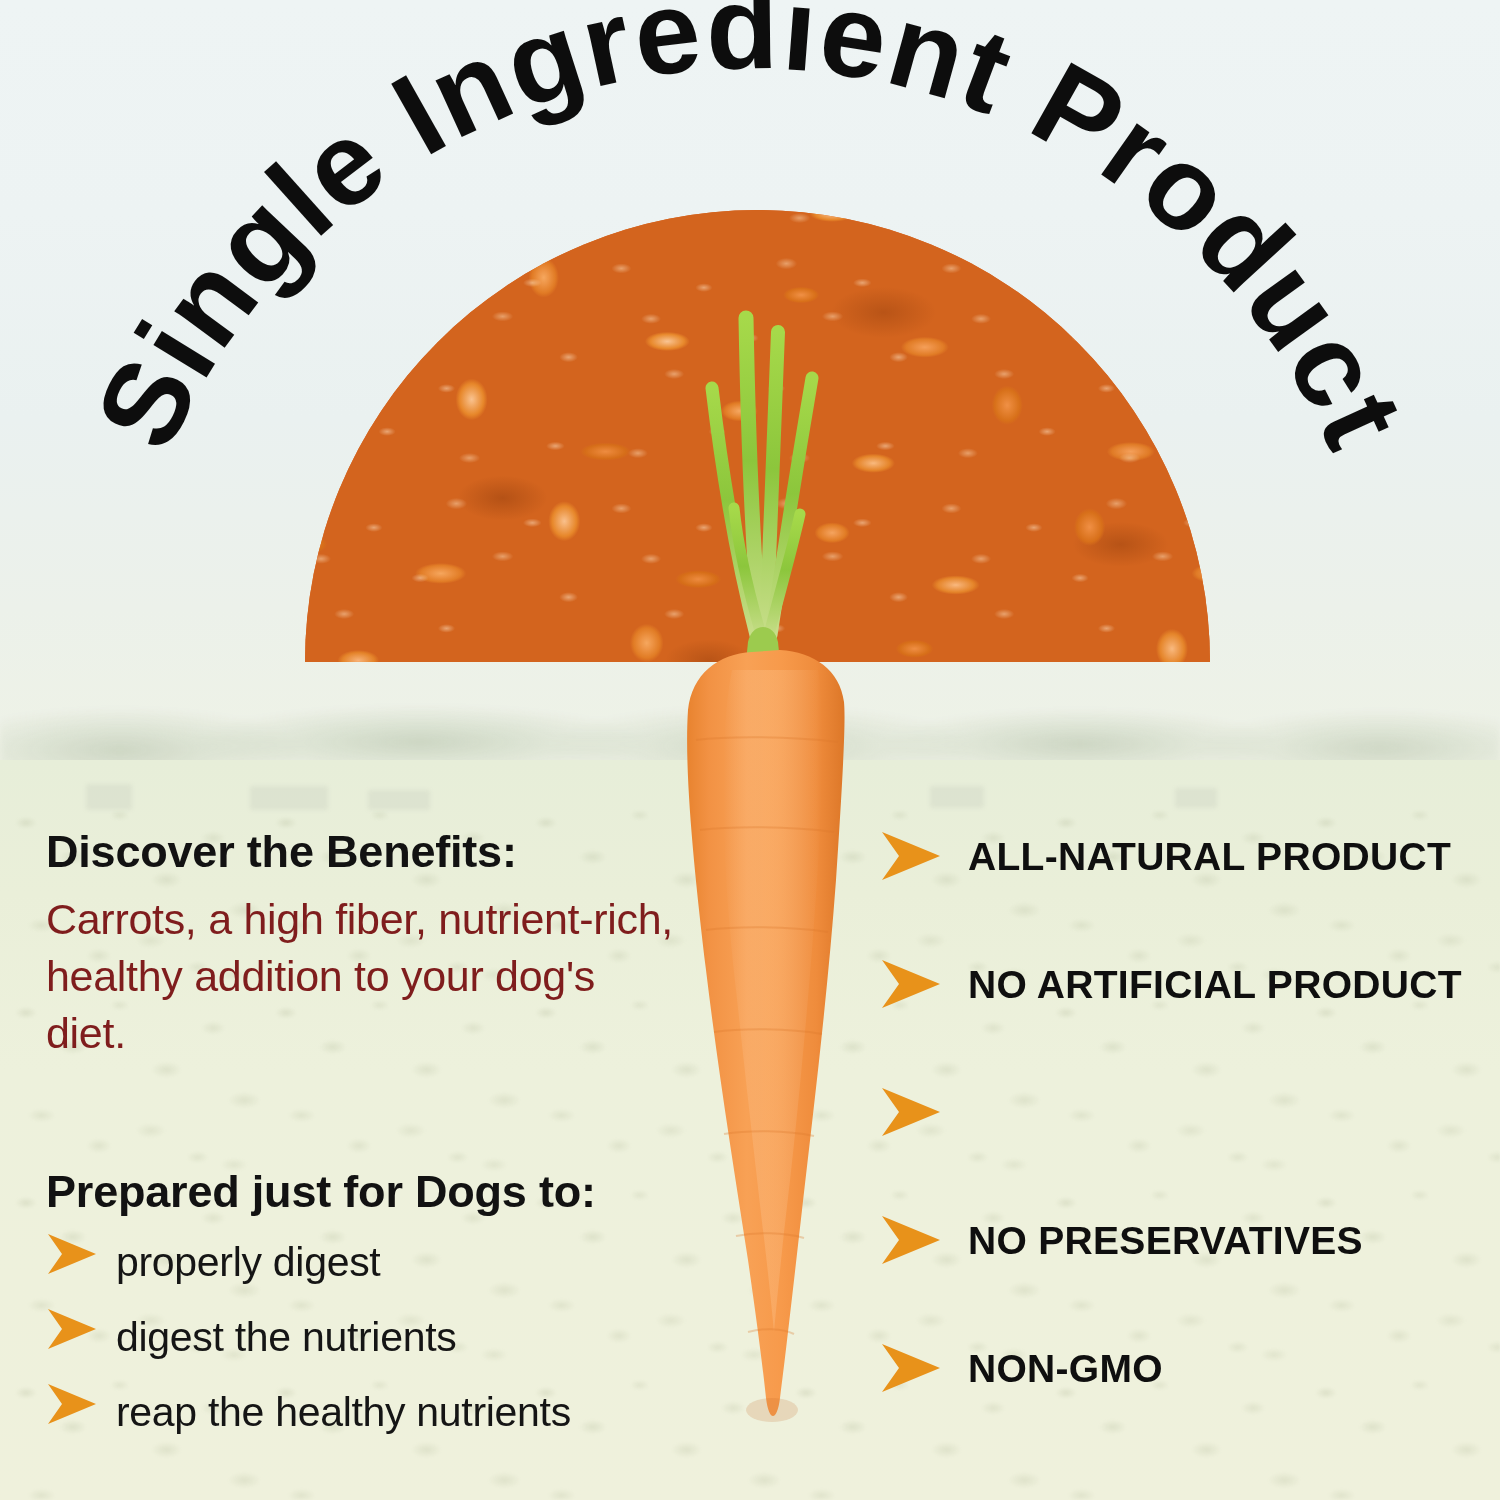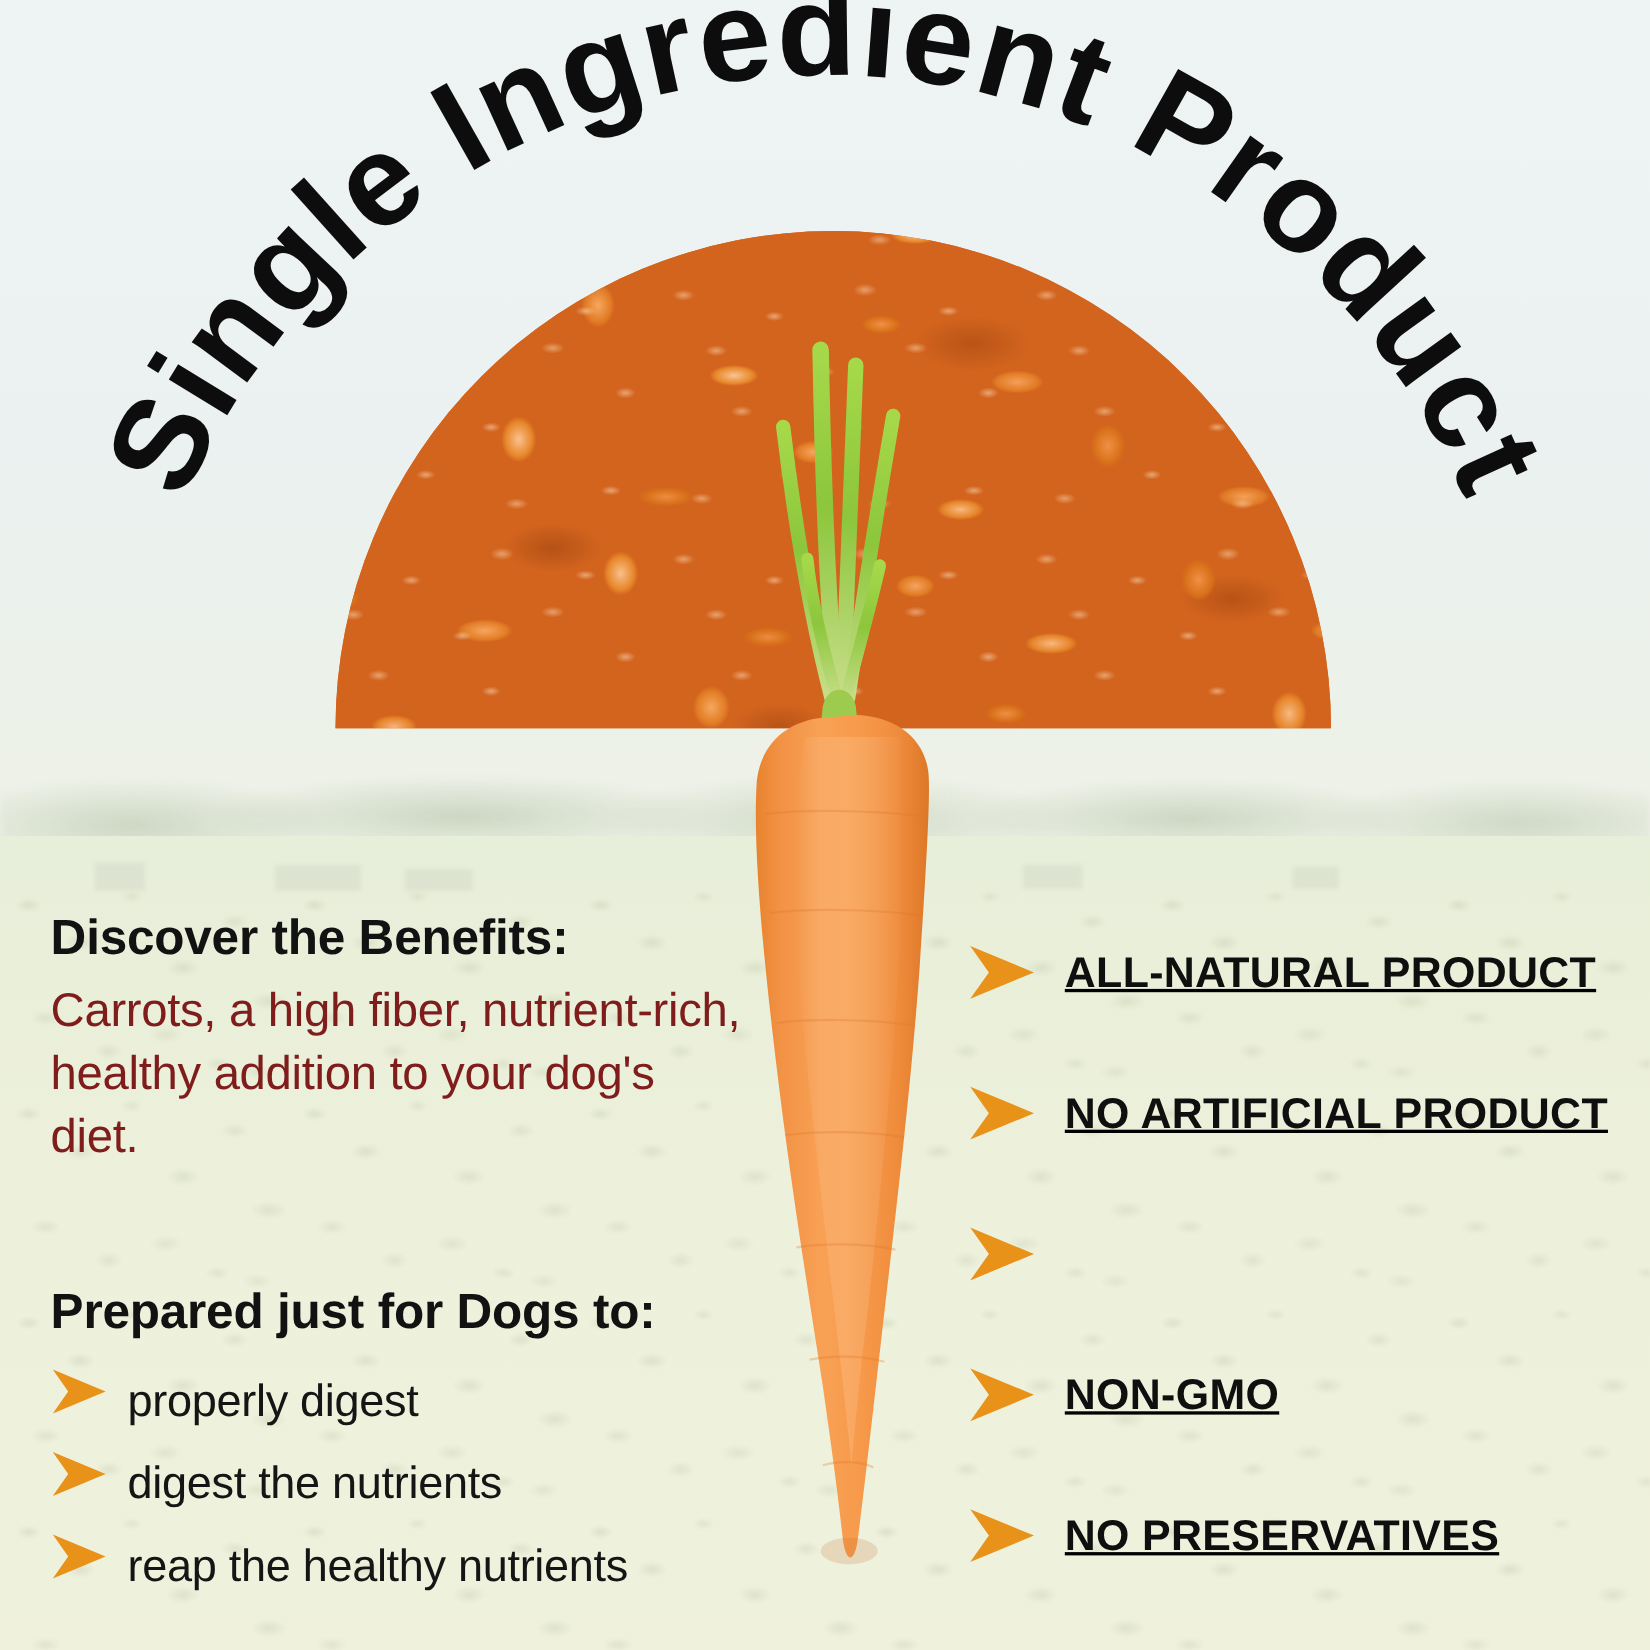--- a/index.html
+++ b/index.html
@@ -195,44 +195,43 @@
   .body-copy {
     font-size: 43px;
     font-weight: 400;
     color: #7f1d1d;
     line-height: 1.33;
     margin: 0;
     letter-spacing: -.3px;
   }
 
   .sub-block { position: absolute; left: 46px; top: 1168px; width: 640px; }
-  .sub-block .heading { margin-bottom: 18px; }
+  .sub-block .heading { margin-bottom: 7px; }
 
   .bullet-list { list-style: none; margin: 0; padding: 0; }
   .bullet-row {
     display: flex;
     align-items: center;
     gap: 18px;
     margin-bottom: 14px;
     min-height: 58px;
   }
   .bullet-row .label {
     font-size: 41px;
     font-weight: 400;
     color: #151515;
     letter-spacing: -.3px;
     line-height: 1.1;
     margin-top: 16px;
   }
 
   .col-right {
     position: absolute;
-    left: 880px; top: 820px;
+    left: 880px; top: 792px;
     width: 600px;
-    text-decoration: underline;
   }
   .feature-row {
     display: flex;
     align-items: center;
     gap: 26px;
     height: 128px;
   }
   .feature-row .label {
     font-size: 39px;
     font-weight: 700;
@@ -393,25 +392,25 @@
     <div class="feature-row">
       <svg class="arrow arrow-lg" viewBox="0 0 62 52">
         <path d="M 2,2 L 60,26 L 2,50 L 19,26 Z" fill="#E8921A"></path>
       </svg>
     </div>
 
     <div class="feature-row">
       <svg class="arrow arrow-lg" viewBox="0 0 62 52">
         <path d="M 2,2 L 60,26 L 2,50 L 19,26 Z" fill="#E8921A"></path>
       </svg>
-      <span class="label">NON-GMO</span>
+      <span class="label">NO PRESERVATIVES</span>
     </div>
 
     <div class="feature-row">
       <svg class="arrow arrow-lg" viewBox="0 0 62 52">
         <path d="M 2,2 L 60,26 L 2,50 L 19,26 Z" fill="#E8921A"></path>
       </svg>
-      <span class="label">NO PRESERVATIVES</span>
+      <span class="label">NON-GMO</span>
     </div>
 
   </div>
 
 </div>
 
 </body></html>

